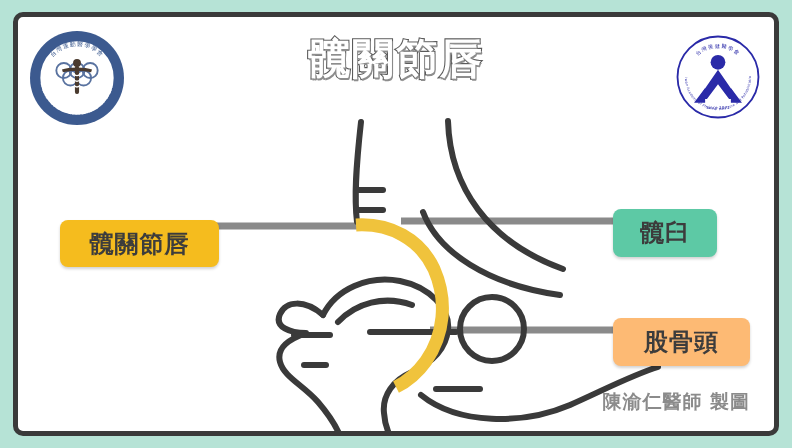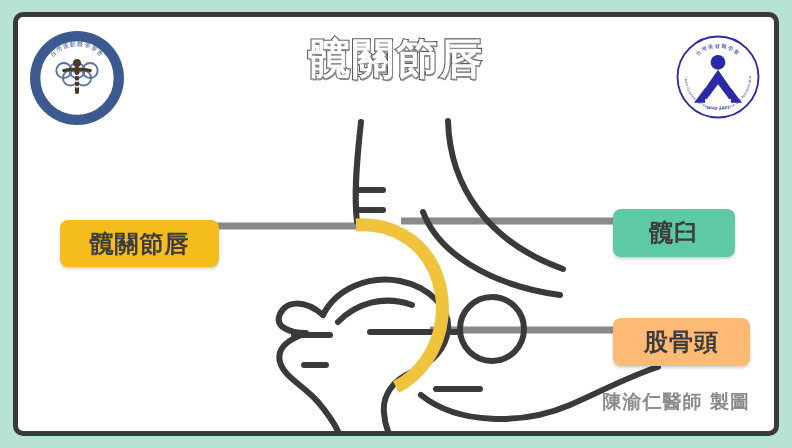--- a/index.html
+++ b/index.html
@@ -87,21 +87,21 @@
     white-space: nowrap;
     box-sizing: border-box;
   }
   #chip-labrum {
     left: 42px;  top: 203px;
     width: 159px; height: 47px;
     background: #f5bc1e;
   }
   #chip-acetabulum {
     left: 595px; top: 192px;
-    width: 122px; height: 48px;
+    width: 104px; height: 48px;
     background: #5dc9a5;
   }
   #chip-femoral-head {
     left: 595px; top: 301px;
     width: 137px; height: 48px;
     background: #fdba74;
   }
 
   
   #credit {

